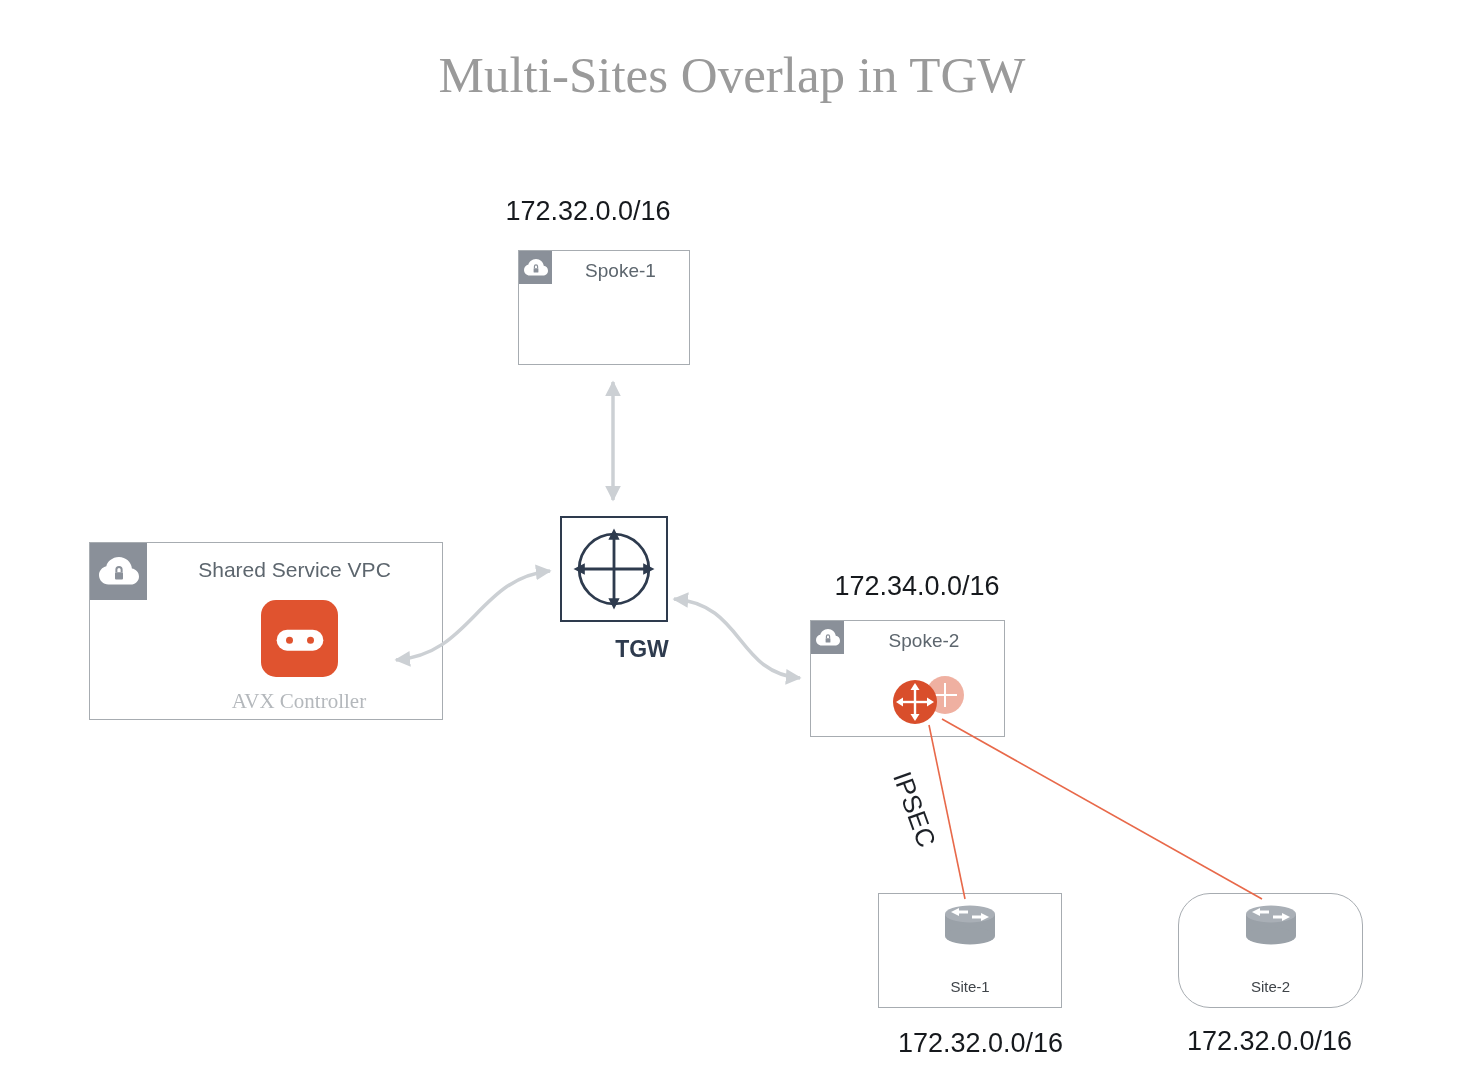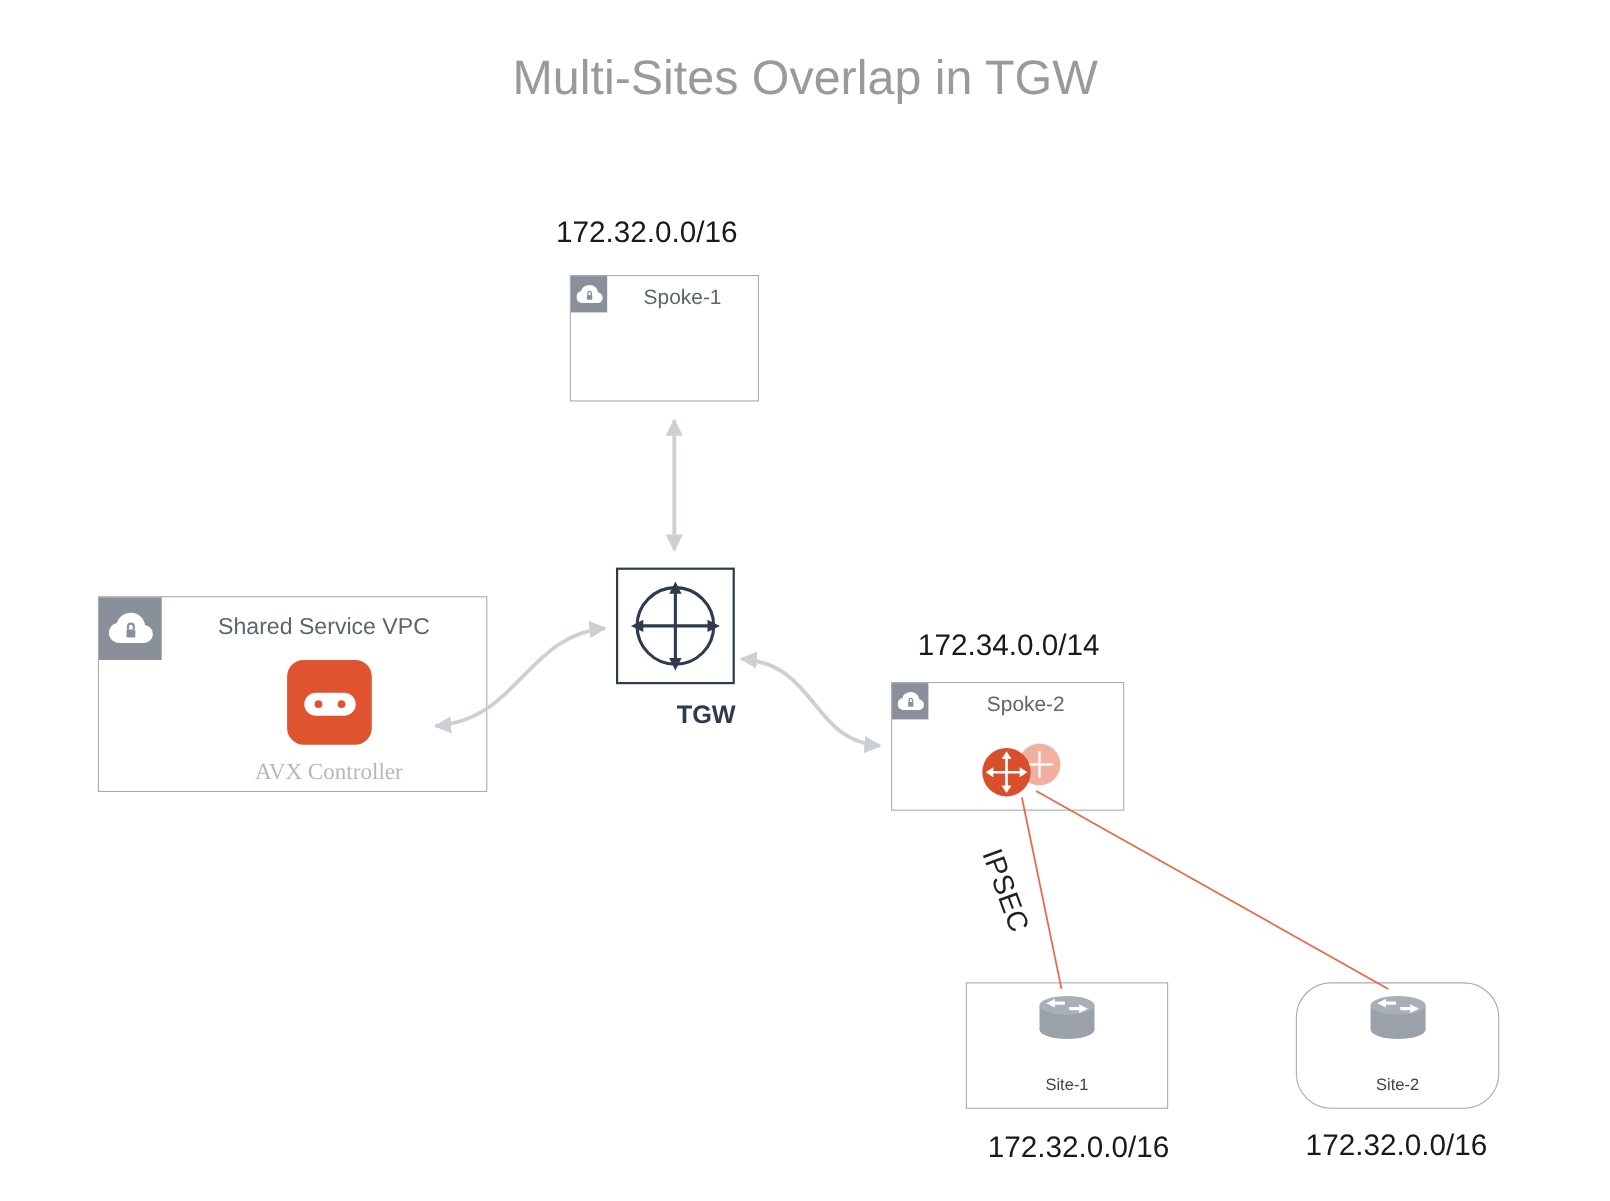--- a/index.html
+++ b/index.html
@@ -9,32 +9,33 @@
     width: 1464px;
     height: 1092px;
     background: #ffffff;
     overflow: hidden;
   }
   .title {
     position: absolute;
     left: 0; top: 46px;
     width: 100%;
     text-align: center;
-    font-size: 44px;
+    font-size: 51px;
     font-weight: 400;
     color: #9a9a9a;
+    font-family: Liberation Serif, serif;
   }
   .box {
     position: absolute;
     background: #ffffff;
     border: 1px solid #a7acb1;
     box-sizing: border-box;
   }
   .spoke1 { left: 518px; top: 250px; width: 172px; height: 115px; }
-  .spoke2 { left: 810px; top: 620px; width: 212px; height: 117px; }
+  .spoke2 { left: 810px; top: 620px; width: 195px; height: 117px; }
   .sharedvpc { left: 78px; top: 542px; width: 354px; height: 178px; margin-left: 11px; }
   .site1 { left: 878px; top: 893px; width: 184px; height: 115px; padding-left: 47px; }
   .site2 { left: 1178px; top: 893px; width: 185px; height: 115px; border-radius: 32px; }
 
   .hdr-icon {
     position: absolute; left: 0; top: 0;
     background: #8a9099;
     display: flex; align-items: center; justify-content: center;
   }
   .hdr-icon.sm { width: 33px; height: 33px; }
@@ -107,21 +108,21 @@
   }
 </style>
 </head>
 <body>
 
 <div class="canvas">
 
   <div class="title">Multi-Sites Overlap in TGW</div>
 
   <div class="cidr cidr-spoke1">172.32.0.0/16</div>
-  <div class="cidr cidr-spoke2">172.34.0.0/14</div>
+  <div class="cidr cidr-spoke2">172.34.0.0/16</div>
   <div class="cidr cidr-site1">172.32.0.0/16</div>
   <div class="cidr cidr-site2">172.32.0.0/16</div>
 
   <div class="box spoke1">
     <div class="hdr-icon sm">
       <svg viewBox="0 0 16 16">
         <path d="M4.406 3.342A5.53 5.53 0 0 1 8 2c2.69 0 4.923 2 5.166 4.579C14.758 6.804 16 8.137 16 9.773 16 11.569 14.502 13 12.687 13H3.781C1.708 13 0 11.366 0 9.318c0-1.763 1.266-3.223 2.942-3.593.143-.863.698-1.723 1.464-2.383z" fill="#ffffff"></path>
         <rect x="6.4" y="8.1" width="3.2" height="2.9" rx="0.4" fill="#8a9099"></rect>
         <path d="M6.95 8.1 v-1.1 a1.05,1.05 0 0 1 2.1,0 v1.1" fill="none" stroke="#8a9099" stroke-width="0.8"></path>
       </svg>

